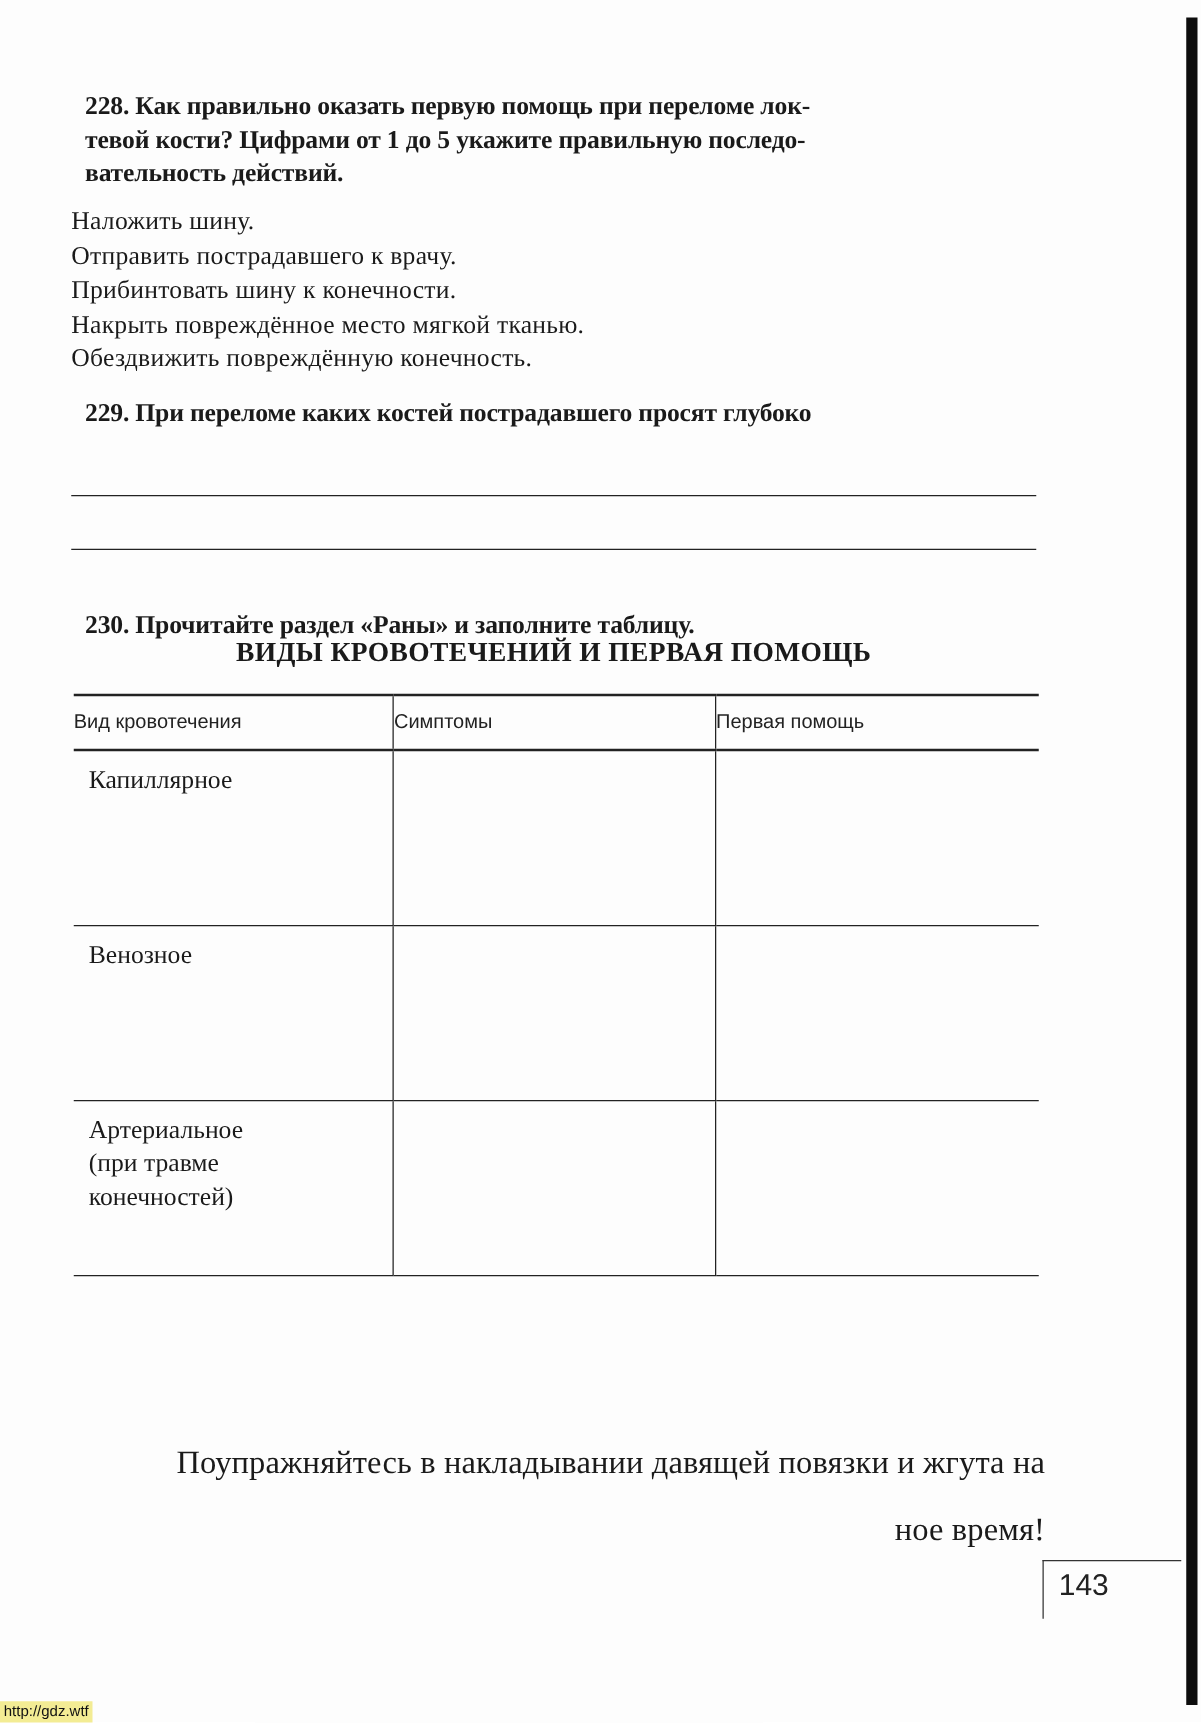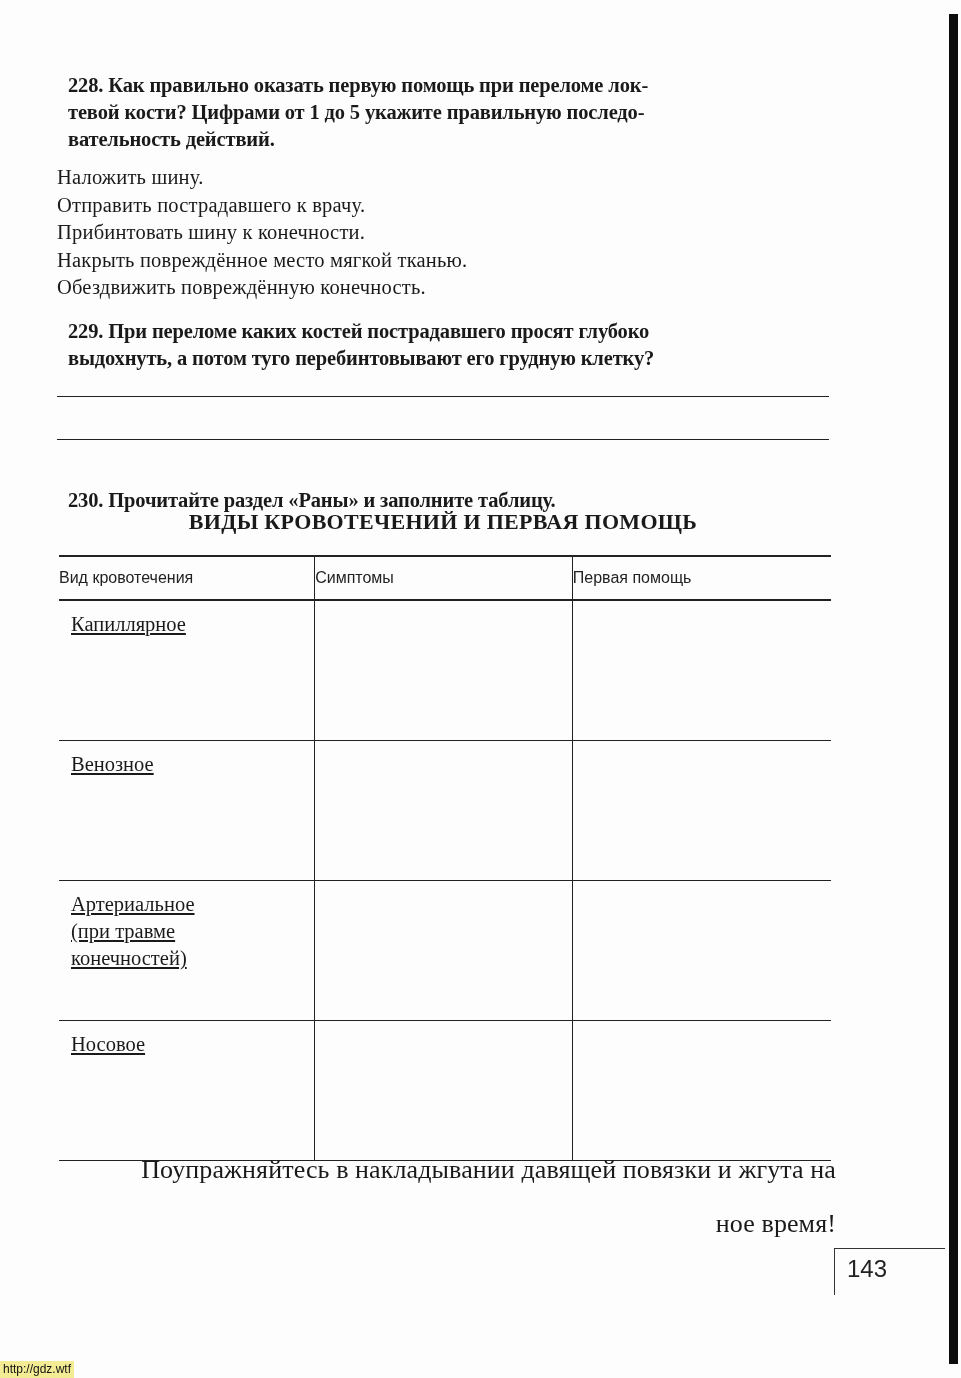--- a/index.html
+++ b/index.html
@@ -88,21 +88,20 @@
       border-bottom: 2px solid #222;
       text-align: left;
     }
     .bleed-table td {
       height: 129px;
       vertical-align: top;
       padding: 10px 20px 0 12px;
       font-size: 20.5px;
       line-height: 27px;
       border-bottom: 1.8px solid #222;
-      text-decoration: underline;
     }
     .bleed-table th + th,
     .bleed-table td + td {
       border-left: 1.6px solid #222;
     }
     .col-kind { width: 255px; }
     .col-sym { width: 257px; }
     .col-help { width: 258px; }
     .row-label { white-space: pre-line; }
     .note {
@@ -165,21 +164,20 @@
       <li>Прибинтовать шину к конечности.</li>
       <li>Накрыть повреждённое место мягкой тканью.</li>
       <li>Обездвижить повреждённую конечность.</li>
     </ul>
   </section>
 
   <section class="task" style="top:307px;">
     <p class="task-head">
       <span class="num">229.</span>
       <span>При переломе каких костей пострадавшего просят глубоко</span><br>
-      <span>выдохнуть, а потом туго перебинтовывают его грудную клетку?</span>
     </p>
   </section>
   <div class="answer-line" style="top:396px;"></div>
   <div class="answer-line" style="top:439px;"></div>
 
   <section class="task" style="top:476px;">
     <p class="task-head">
       <span class="num">230.</span>
       <span>Прочитайте раздел «Раны» и заполните таблицу.</span>
     </p>
@@ -211,25 +209,20 @@
         <td></td>
         <td></td>
       </tr>
       <tr>
         <td class="row-label">Артериальное
 (при травме
 конечностей)</td>
         <td></td>
         <td></td>
       </tr>
-      <tr>
-        <td class="row-label">Носовое</td>
-        <td></td>
-        <td></td>
-      </tr>
     </tbody>
   </table>
 
   <div class="note">
     <span>Поупражняйтесь в накладывании давящей повязки и жгута на</span><br>
     <br>
     <span>ное время!</span>
   </div>
 
   <div class="page-num-box">

